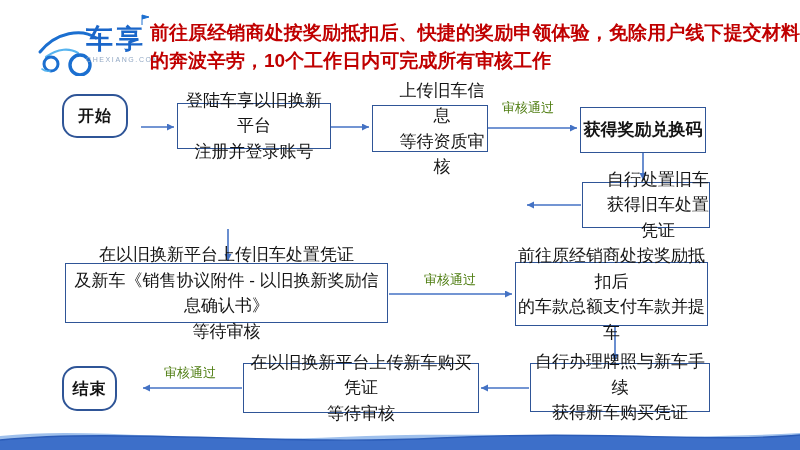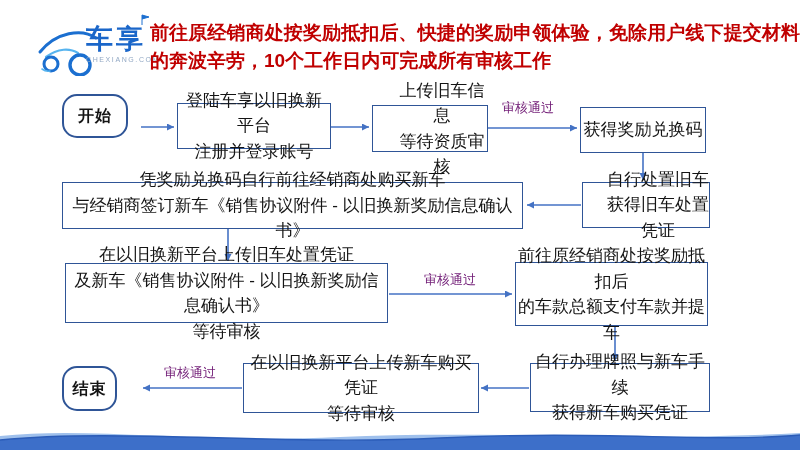--- a/index.html
+++ b/index.html
@@ -24,21 +24,21 @@
     position:absolute;box-sizing:border-box;background:#ffffff;
     border:1.6px solid #2f5597;
     display:flex;align-items:center;justify-content:center;text-align:center;
     font-size:17px;color:#141414;line-height:1.5;white-space:pre-line;
   }
   .terminal{
     border-width:2.2px;border-radius:15px;font-weight:700;font-size:16px;
     letter-spacing:1px;
   }
   .edge-label{
-    position:absolute;font-size:13px;color:#701a75;white-space:nowrap;text-align:center;
+    position:absolute;font-size:13px;color:#4d7c0f;white-space:nowrap;text-align:center;
   }
   .connectors{position:absolute;left:0;top:0;pointer-events:none;}
   
   .wave{position:absolute;left:0;bottom:0;width:800px;height:26px;}
 </style>
 </head>
 <body>
 
 <div class="slide">
 
@@ -83,25 +83,23 @@
 
   <div class="edge-label" style="left:502px;top:99px;">审核通过</div>
   <div class="edge-label" style="left:424px;top:271px;">审核通过</div>
   <div class="edge-label" style="left:164px;top:364px;">审核通过</div>
 
   <div class="node terminal" style="left:62px;top:94px;width:66px;height:44px;">开始</div>
   <div class="node" style="left:177px;top:103px;width:154px;height:46px;">登陆车享以旧换新平台
 注册并登录账号</div>
   <div class="node" style="left:372px;top:105px;width:116px;height:47px;padding-left:24px;">上传旧车信息
 等待资质审核</div>
-  <div class="node" style="left:580px;top:107px;width:126px;height:46px;">获得奖励兑换码</div>
+  <div class="node" style="left:580px;top:107px;width:126px;height:46px;font-weight:bold;">获得奖励兑换码</div>
   <div class="node" style="left:582px;top:182px;width:128px;height:46px;padding-left:24px;">自行处置旧车
 获得旧车处置凭证</div>
-  <div class="node" style="left:62px;top:182px;width:461px;height:47px;">凭奖励兑换码自行前往经销商处购买新车
-与经销商签订新车《销售协议附件 - 以旧换新奖励信息确认书》</div>
   <div class="node" style="left:65px;top:263px;width:323px;height:60px;">在以旧换新平台上传旧车处置凭证
 及新车《销售协议附件 - 以旧换新奖励信息确认书》
 等待审核</div>
   <div class="node" style="left:515px;top:262px;width:193px;height:64px;">前往原经销商处按奖励抵扣后
 的车款总额支付车款并提车</div>
   <div class="node" style="left:530px;top:363px;width:180px;height:49px;">自行办理牌照与新车手续
 获得新车购买凭证</div>
   <div class="node" style="left:243px;top:363px;width:236px;height:50px;">在以旧换新平台上传新车购买凭证
 等待审核</div>
   <div class="node terminal" style="left:62px;top:366px;width:55px;height:45px;">结束</div>

